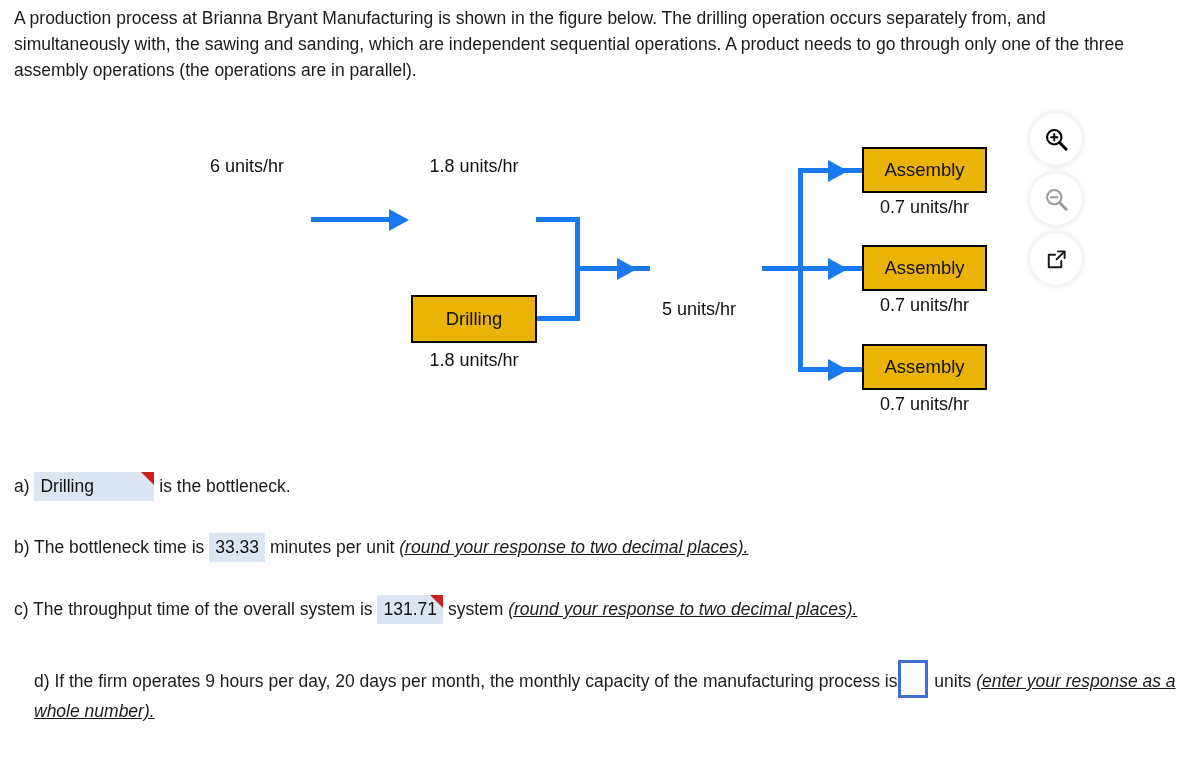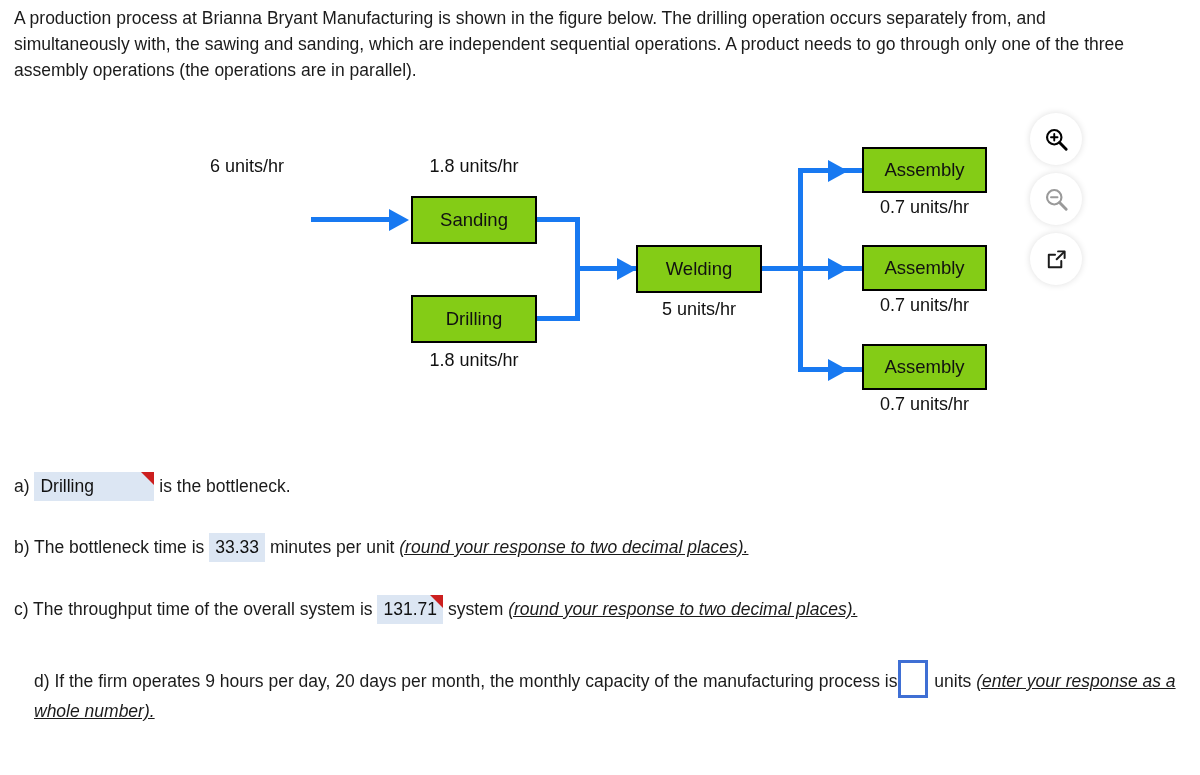--- a/index.html
+++ b/index.html
@@ -33,21 +33,21 @@
     left: 0;
     top: 88px;
     width: 1200px;
     height: 350px;
     padding-left: 48px;
   }
 
   .node-box {
     position: absolute;
     border: 2.5px solid #000000;
-    background: #84cc16;
+    background: #eab308;
     box-sizing: border-box;
     display: flex;
     align-items: center;
     justify-content: center;
     font-size: 18.5px;
     color: #111111;
     z-index: 3;
   }
 
   .rate-label {
@@ -156,38 +156,32 @@
 <div id="problem-statement">A production process at Brianna Bryant Manufacturing is shown in the figure below. The drilling operation occurs separately from, and simultaneously with, the sawing and sanding, which are independent sequential operations. A product needs to go through only one of the three assembly operations (the operations are in parallel).</div>
 
 <div id="figure">
 
   <div class="rate-label" style="left:184px; top:68px; width:126px;">6 units/hr</div>
 
   <div class="conn-h" style="left:311px; top:129px; width:80px;"></div>
   <div class="arrow-head" style="left:389px; top:120.5px;"></div>
 
   <div class="rate-label" style="left:411px; top:68px; width:126px;">1.8 units/hr</div>
-  <div class="node-box" style="left:411px; top:108px; width:126px; height:48px;">
-    <span>Sanding</span>
-  </div>
 
   <div class="node-box" style="left:411px; top:207px; width:126px; height:48px;">
     <span>Drilling</span>
   </div>
   <div class="rate-label" style="left:411px; top:262px; width:126px;text-align:center;">1.8 units/hr</div>
 
   <div class="conn-h" style="left:536px; top:129px; width:44px;"></div>
   <div class="conn-h" style="left:536px; top:228px; width:44px;"></div>
   <div class="conn-v" style="left:575px; top:129px; height:104px;"></div>
   <div class="conn-h" style="left:575px; top:178px; width:75px;"></div>
   <div class="arrow-head" style="left:617px; top:169.5px;"></div>
 
-  <div class="node-box" style="left:636px; top:157px; width:126px; height:48px;">
-    <span>Welding</span>
-  </div>
   <div class="rate-label" style="left:636px; top:211px; width:126px;">5 units/hr</div>
 
   <div class="conn-h" style="left:762px; top:178px; width:100px;"></div>
   <div class="conn-v" style="left:798px; top:80px; height:204px;"></div>
   <div class="conn-h" style="left:798px; top:80px; width:64px;"></div>
   <div class="conn-h" style="left:798px; top:279px; width:64px;"></div>
   <div class="arrow-head" style="left:828px; top:71.5px;"></div>
   <div class="arrow-head" style="left:828px; top:169.5px;"></div>
   <div class="arrow-head" style="left:828px; top:270.5px;"></div>
 

